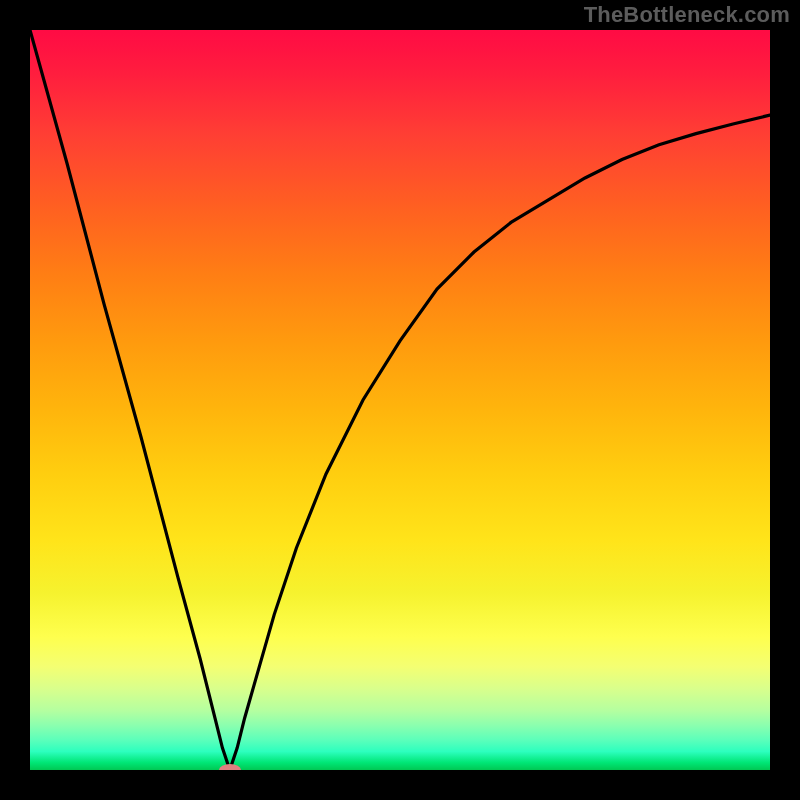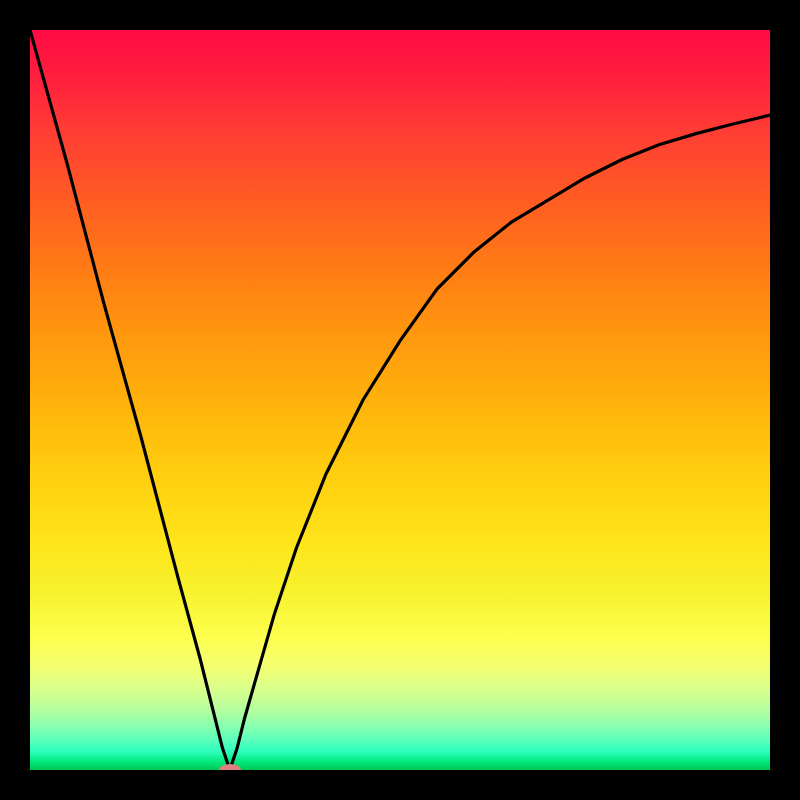--- a/index.html
+++ b/index.html
@@ -74,20 +74,21 @@
     background: #e08080;
     border-radius: 50%;
     transform: translate(-50%, -50%);
     z-index: 3;
   }
 </style>
 </head>
 <body>
 
 <div class="frame">
+  <div class="watermark">TheBottleneck.com</div>
 
   <div class="plot">
     <div class="gradient"></div>
     <svg class="curve" viewBox="0 0 740 740" preserveAspectRatio="none">
       <path id="curve-path" fill="none" stroke="#000" stroke-width="3.2" stroke-linecap="round" d="M0.00 0.00 L37.00 133.20 L74.00 273.80 L111.00 407.00 L148.00 547.60 L170.20 629.00 L185.00 688.20 L192.40 717.80 L199.80 740.00 L207.20 717.80 L214.60 688.20 L229.40 636.40 L244.20 584.60 L266.40 518.00 L296.00 444.00 L333.00 370.00 L370.00 310.80 L407.00 259.00 L444.00 222.00 L481.00 192.40 L518.00 170.20 L555.00 148.00 L592.00 129.50 L629.00 114.70 L666.00 103.60 L703.00 93.98 L740.00 85.10"></path>
     </svg>
     <div class="marker" id="min-marker" style="left: 199.8px; top: 740px;"></div>
   </div>
 </div>
 

